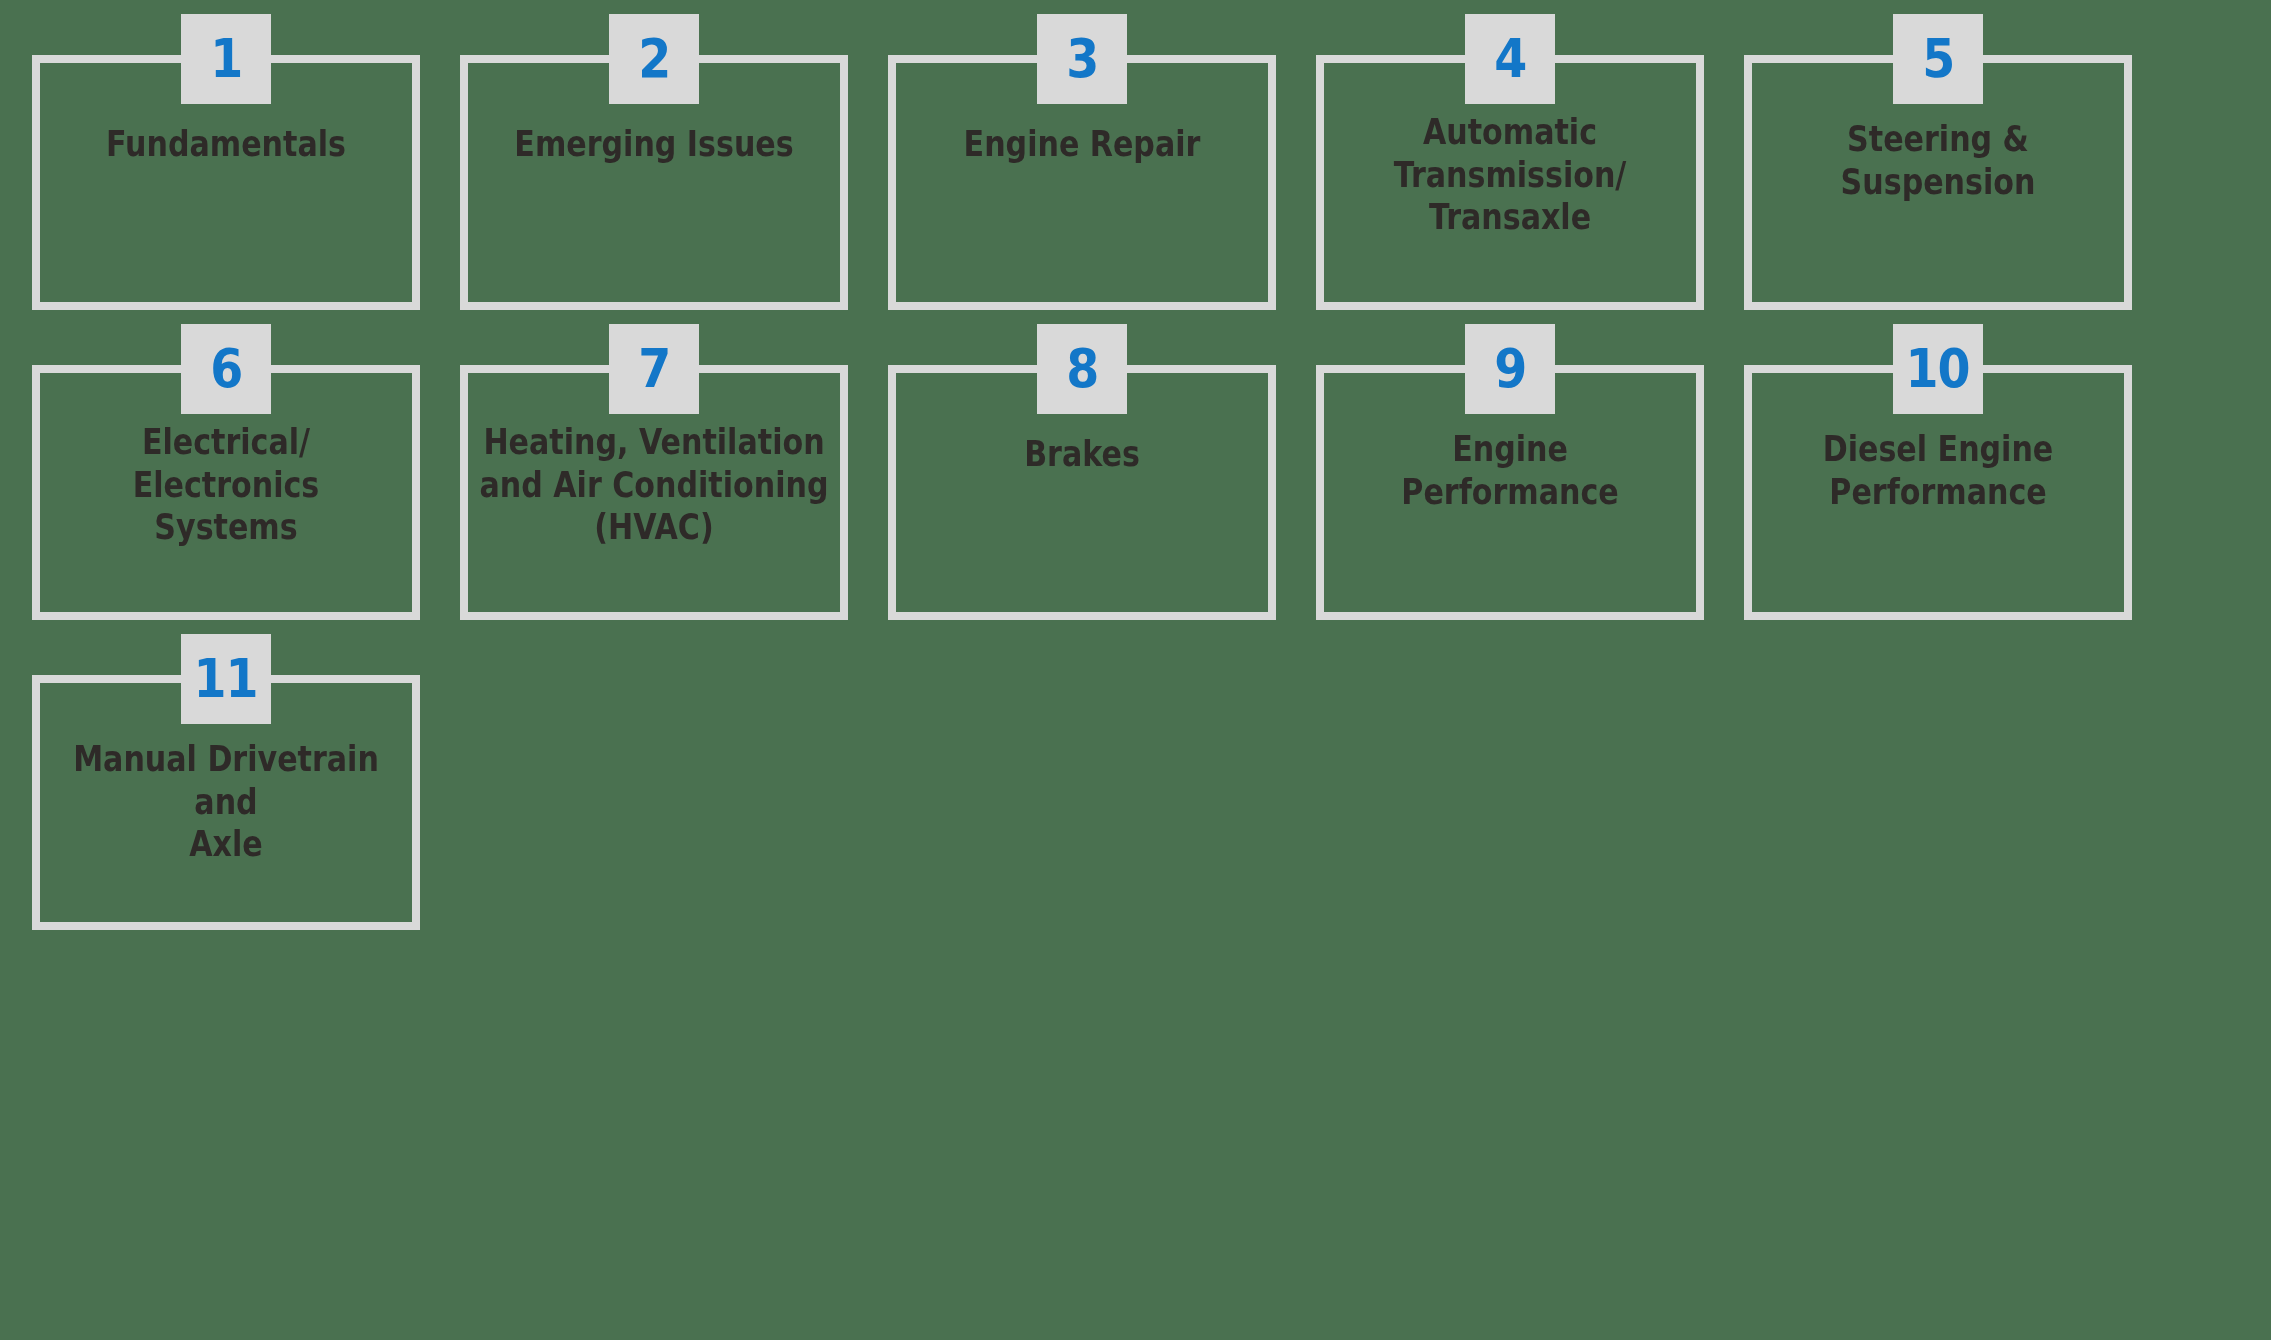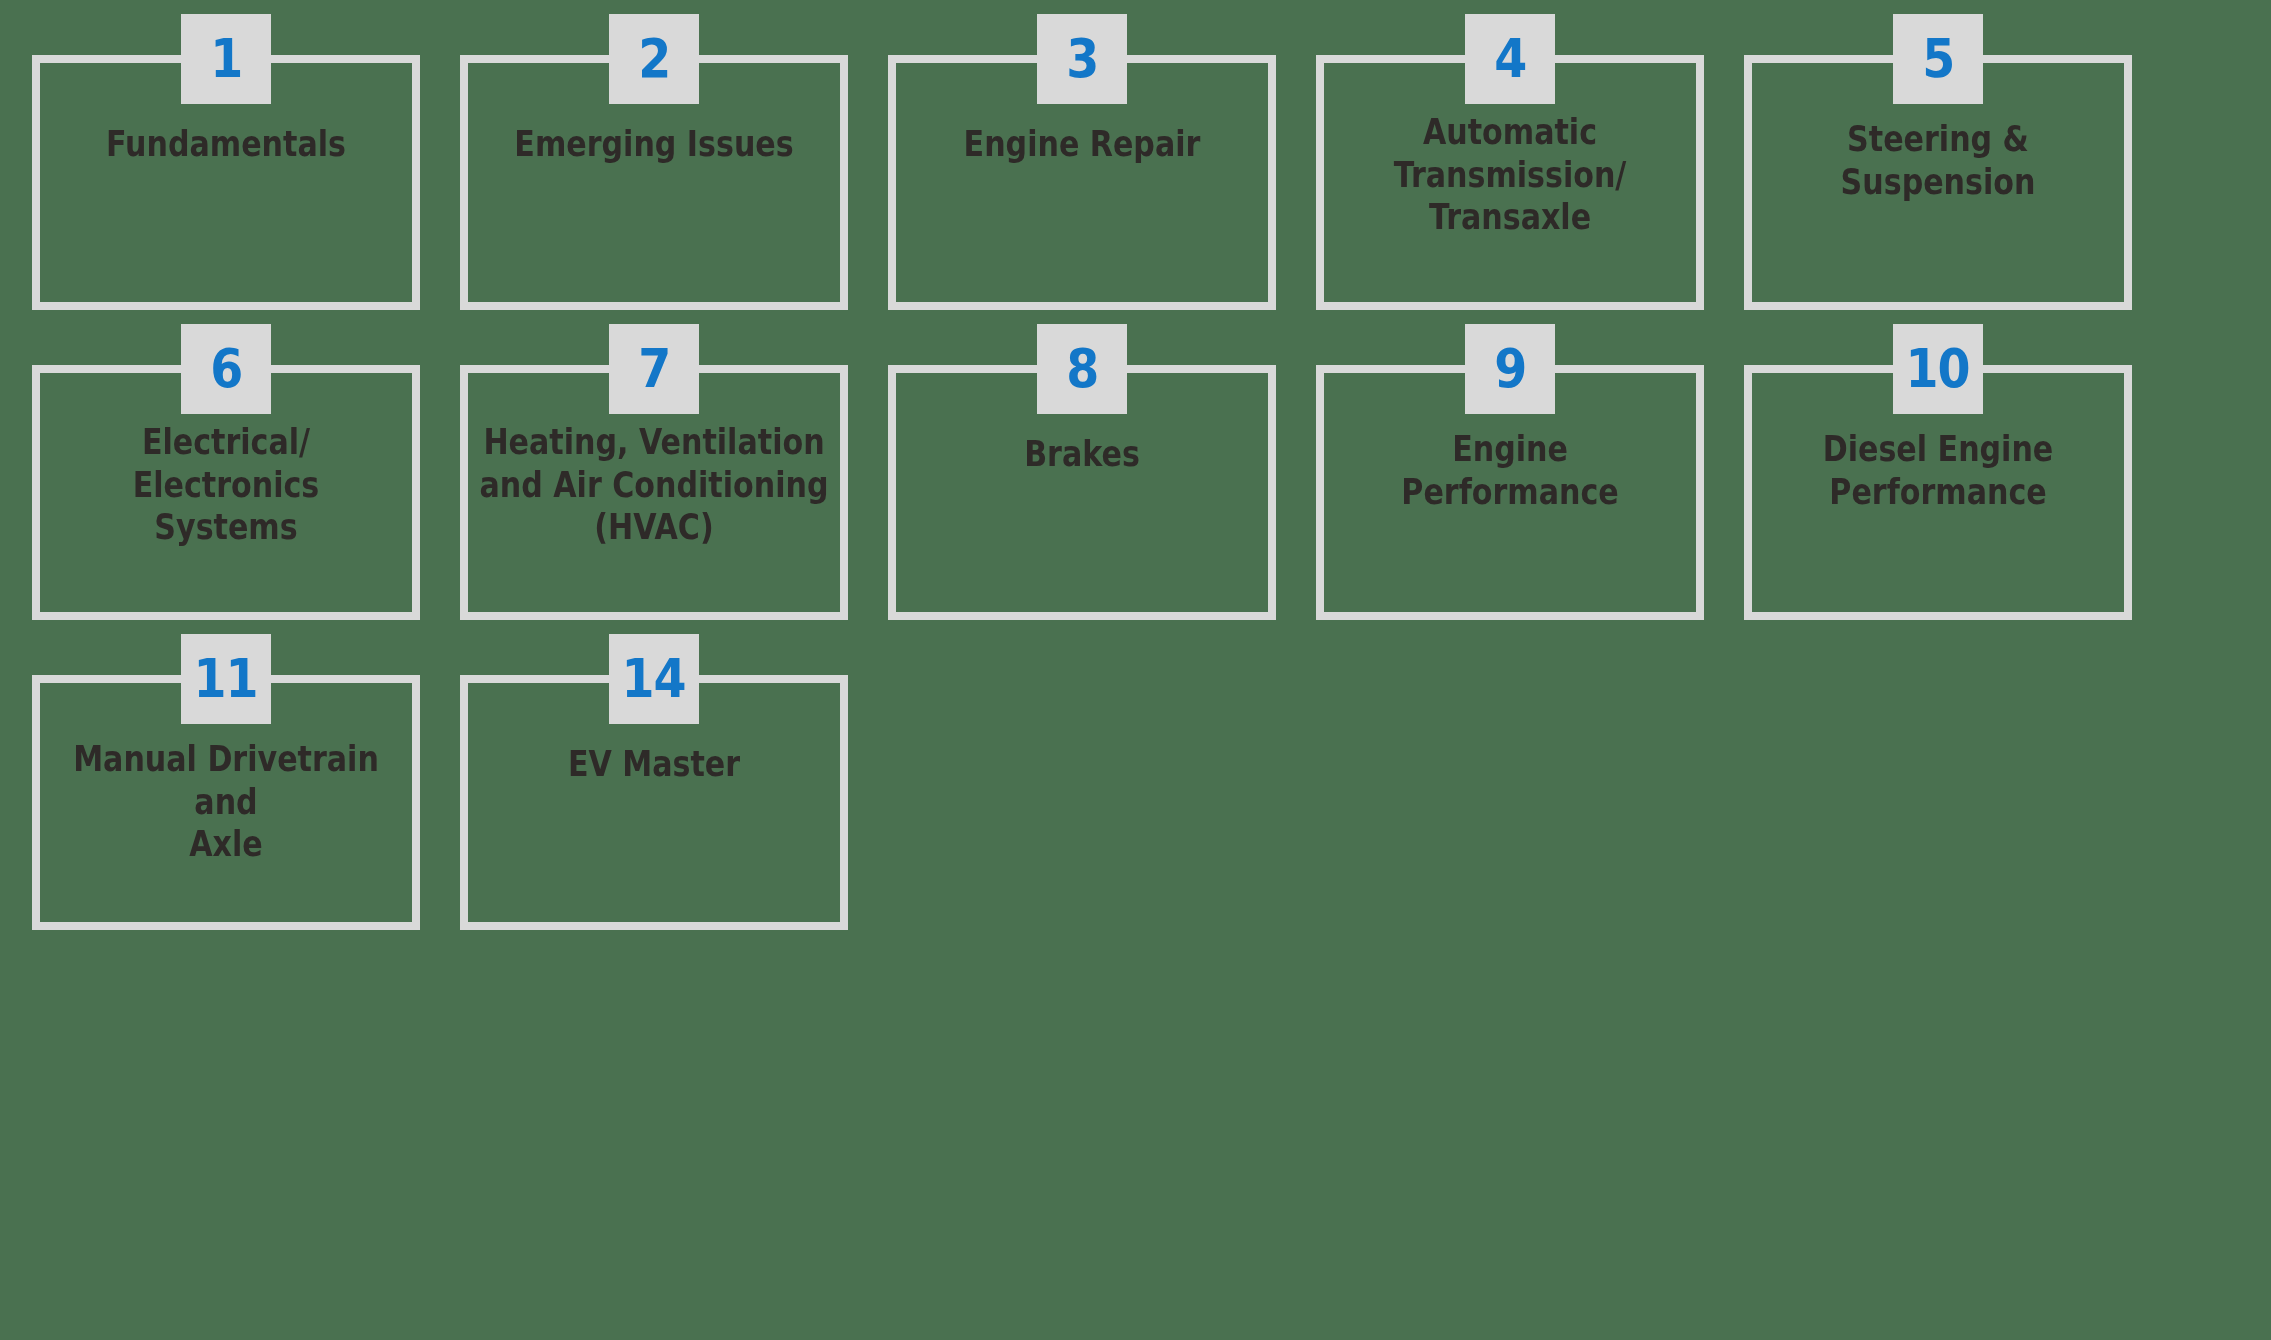--- a/index.html
+++ b/index.html
@@ -157,22 +157,16 @@
       <div class="card-label">Diesel Engine
 Performance</div>
     </div>
     <div class="card lines-2">
       <div class="badge">
         <span class="badge-num">11</span>
       </div>
       <div class="card-label">Manual Drivetrain and
 Axle</div>
     </div>
-    <div class="card lines-1">
-      <div class="badge">
-        <span class="badge-num">14</span>
-      </div>
-      <div class="card-label">EV Master</div>
-    </div>
     <div class="slot-empty"></div>
     <div class="slot-empty"></div>
     <div class="slot-empty"></div>
   </div>
 
 </body></html>

